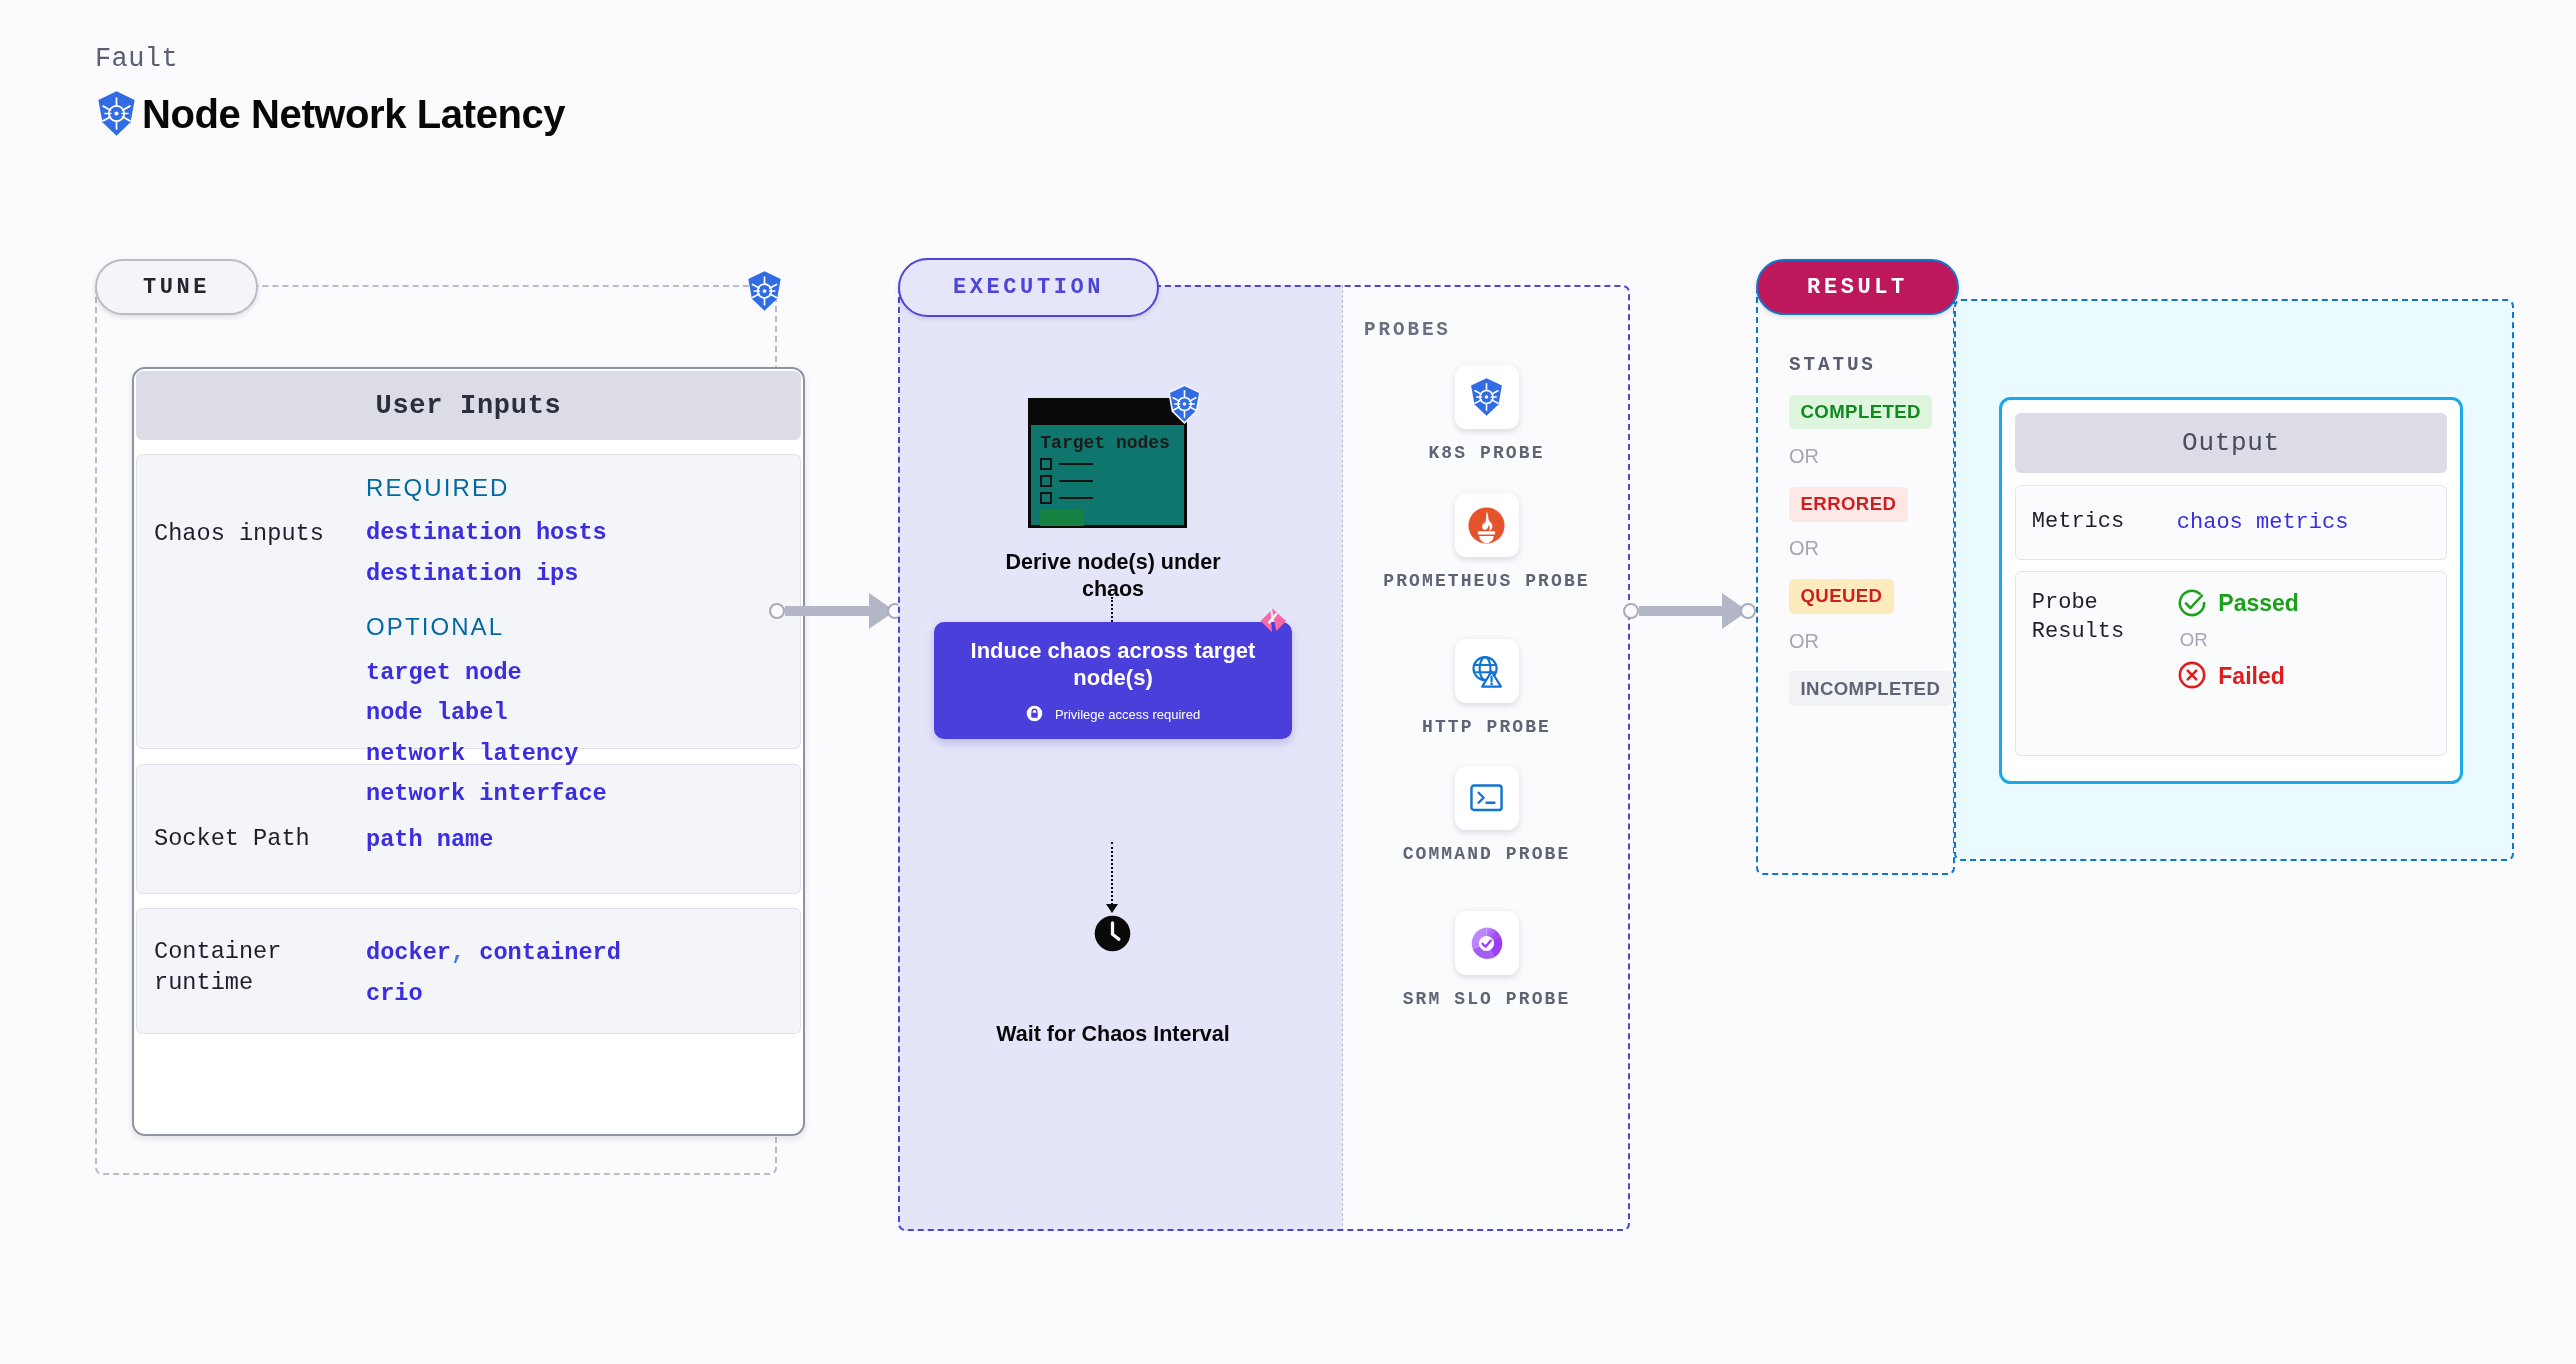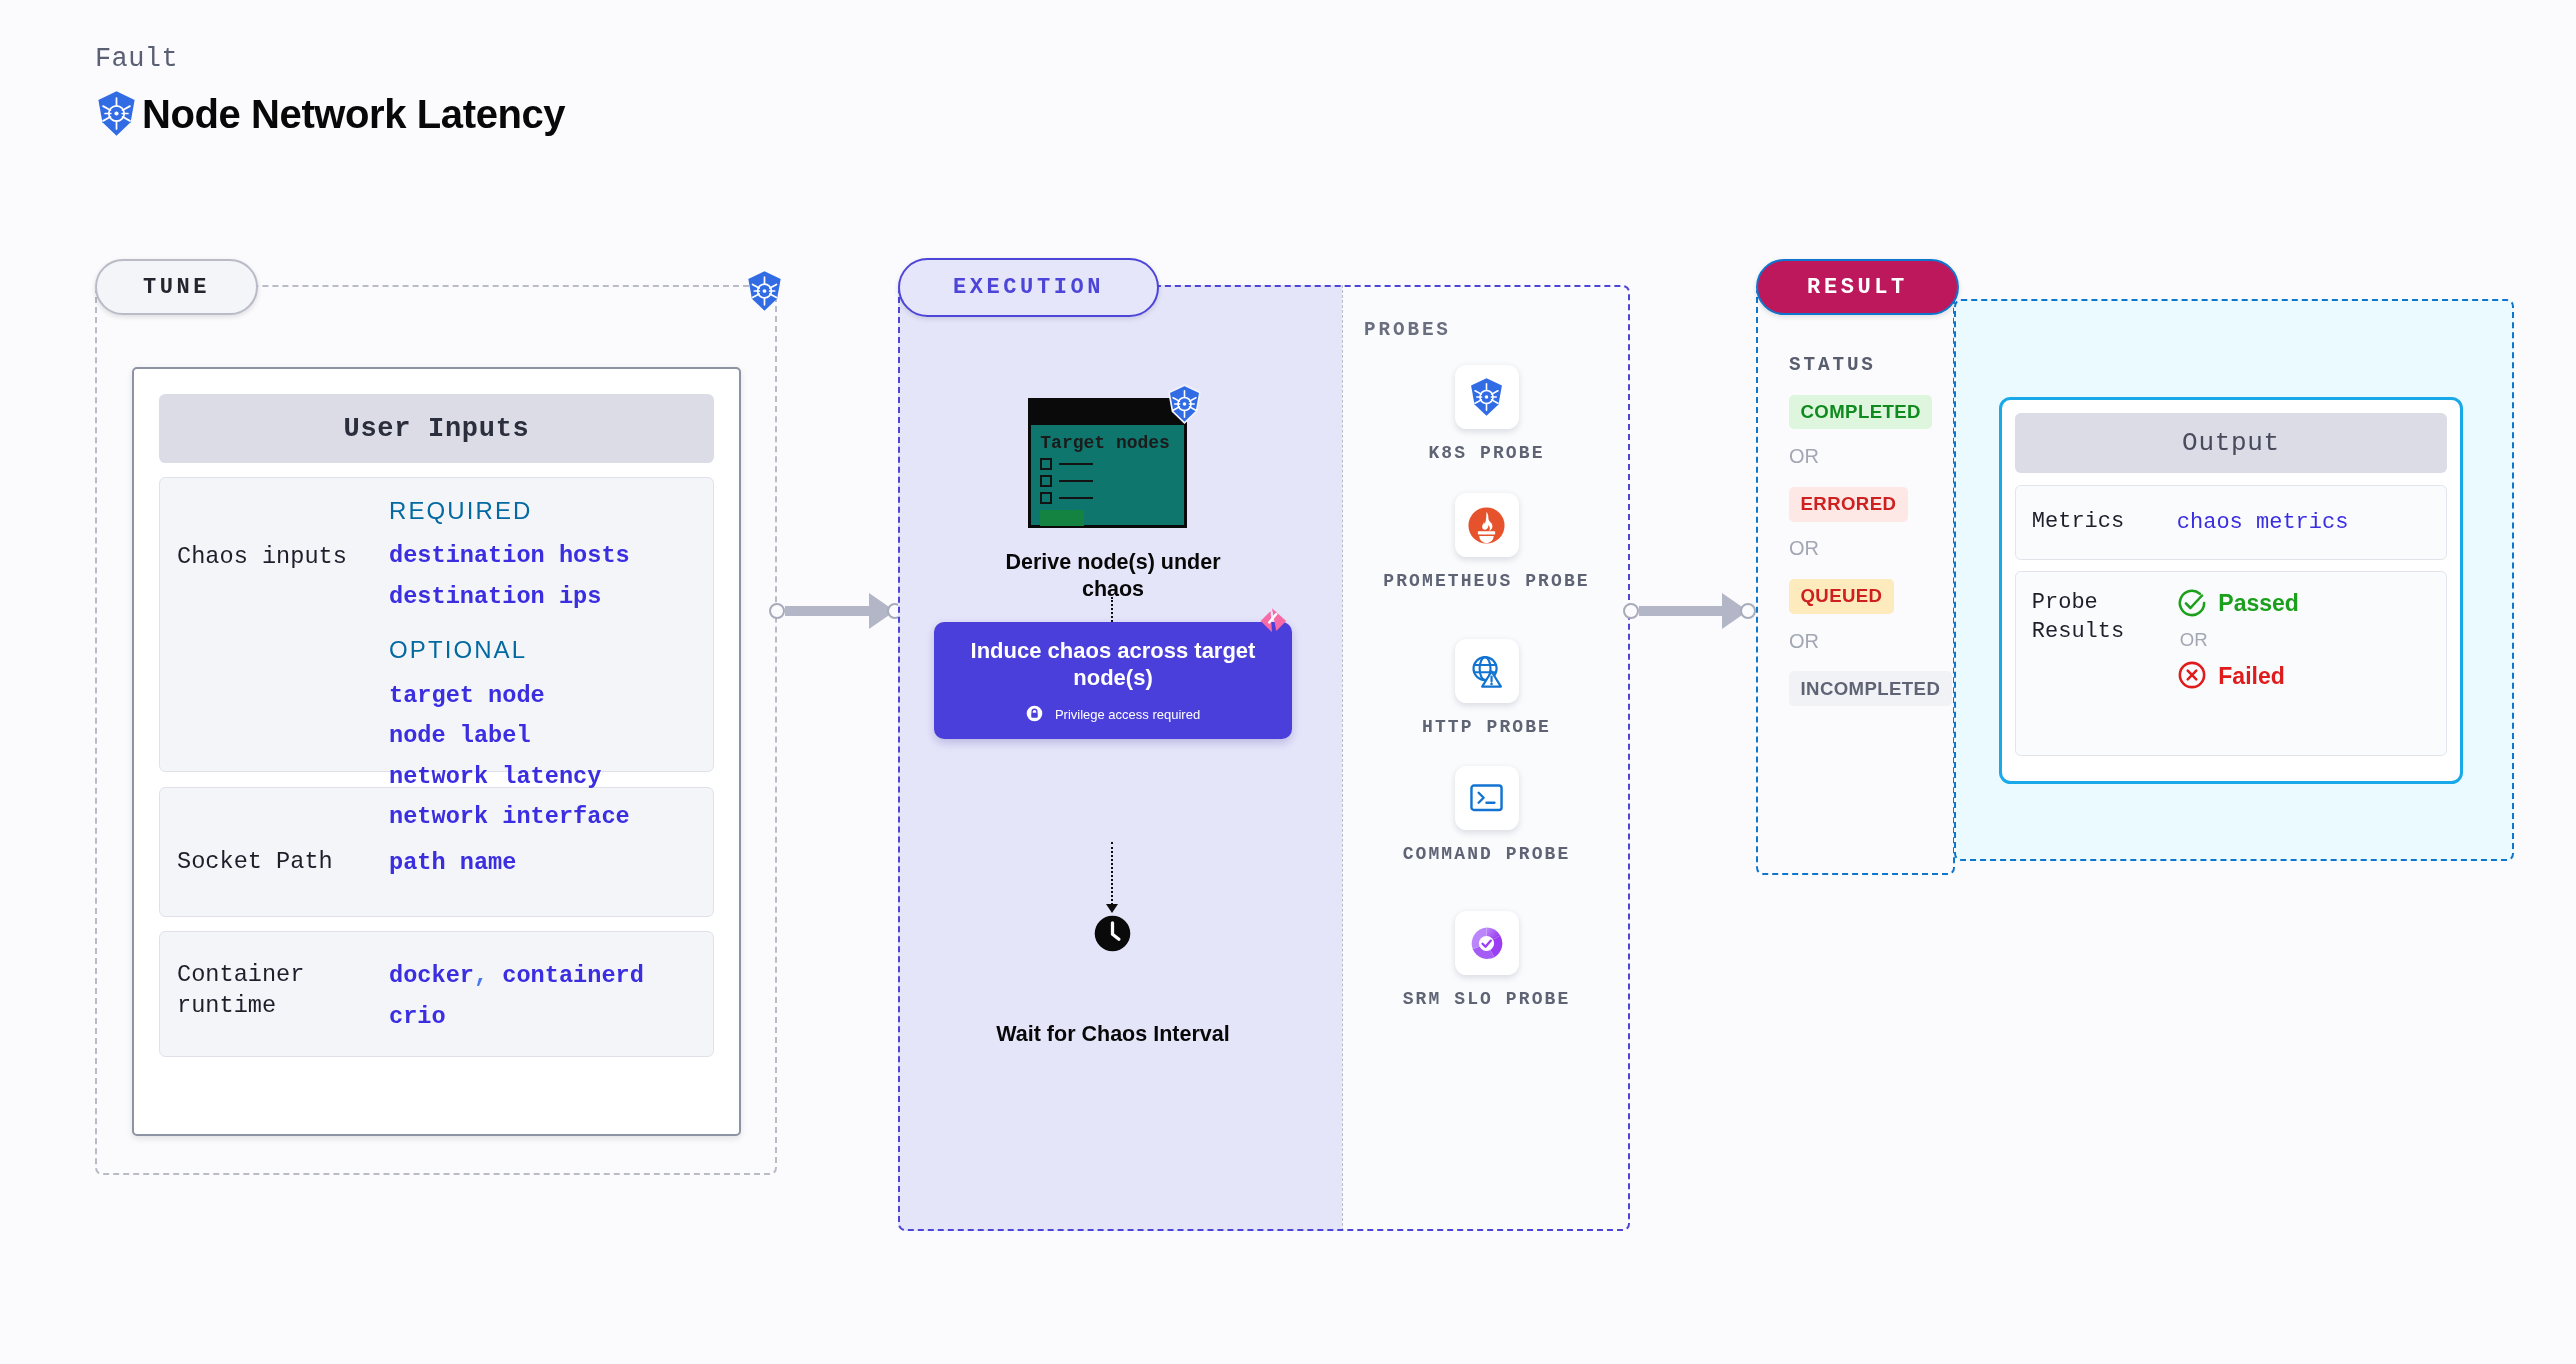--- a/index.html
+++ b/index.html
@@ -41,24 +41,24 @@
     background: #e6e6fb; border: 2.1px solid #4d44d8; color: #4d44d8; font-size: 22px;
   }
   .badge-result {
     left: 0px; top: -26px; width: 203px; height: 56px;
     background: #be185d; border: 2.1px solid #0f76cd; color: #ffffff; font-size: 22px;
   }
 
   
   #tune { left: 95px; top: 285px; width: 682px; height: 890px; }
   #tune-card {
-    position: absolute; left: 37px; top: 82px; width: 609px; height: 769px;
-    background: #ffffff; border: 2.1px solid #8e93a3; border-radius: 5px;
+    position: absolute; left: 37px; top: 82px; width: 673px; height: 769px;
+    background: #ffffff; border: 2.1px solid #8e93a3; border-radius: 13px;
     box-shadow: 0 2.1px 6.4px rgba(20,20,50,.10);
-    padding: 25px;
+    padding: 2px;
   }
   .card-head {
     height: 69px; background: #dcdce7; border-radius: 6.4px;
     display: flex; align-items: center; justify-content: center;
     font-family: "Liberation Mono", monospace; font-size: 27px;
     font-weight: 700; color: #2b2e3c; letter-spacing: 0.7px;
   }
   .sub-block {
     margin-top: 14.3px; background: #f4f5f9;
     border: 1.4px solid #dfe1ea; border-radius: 6.4px;

